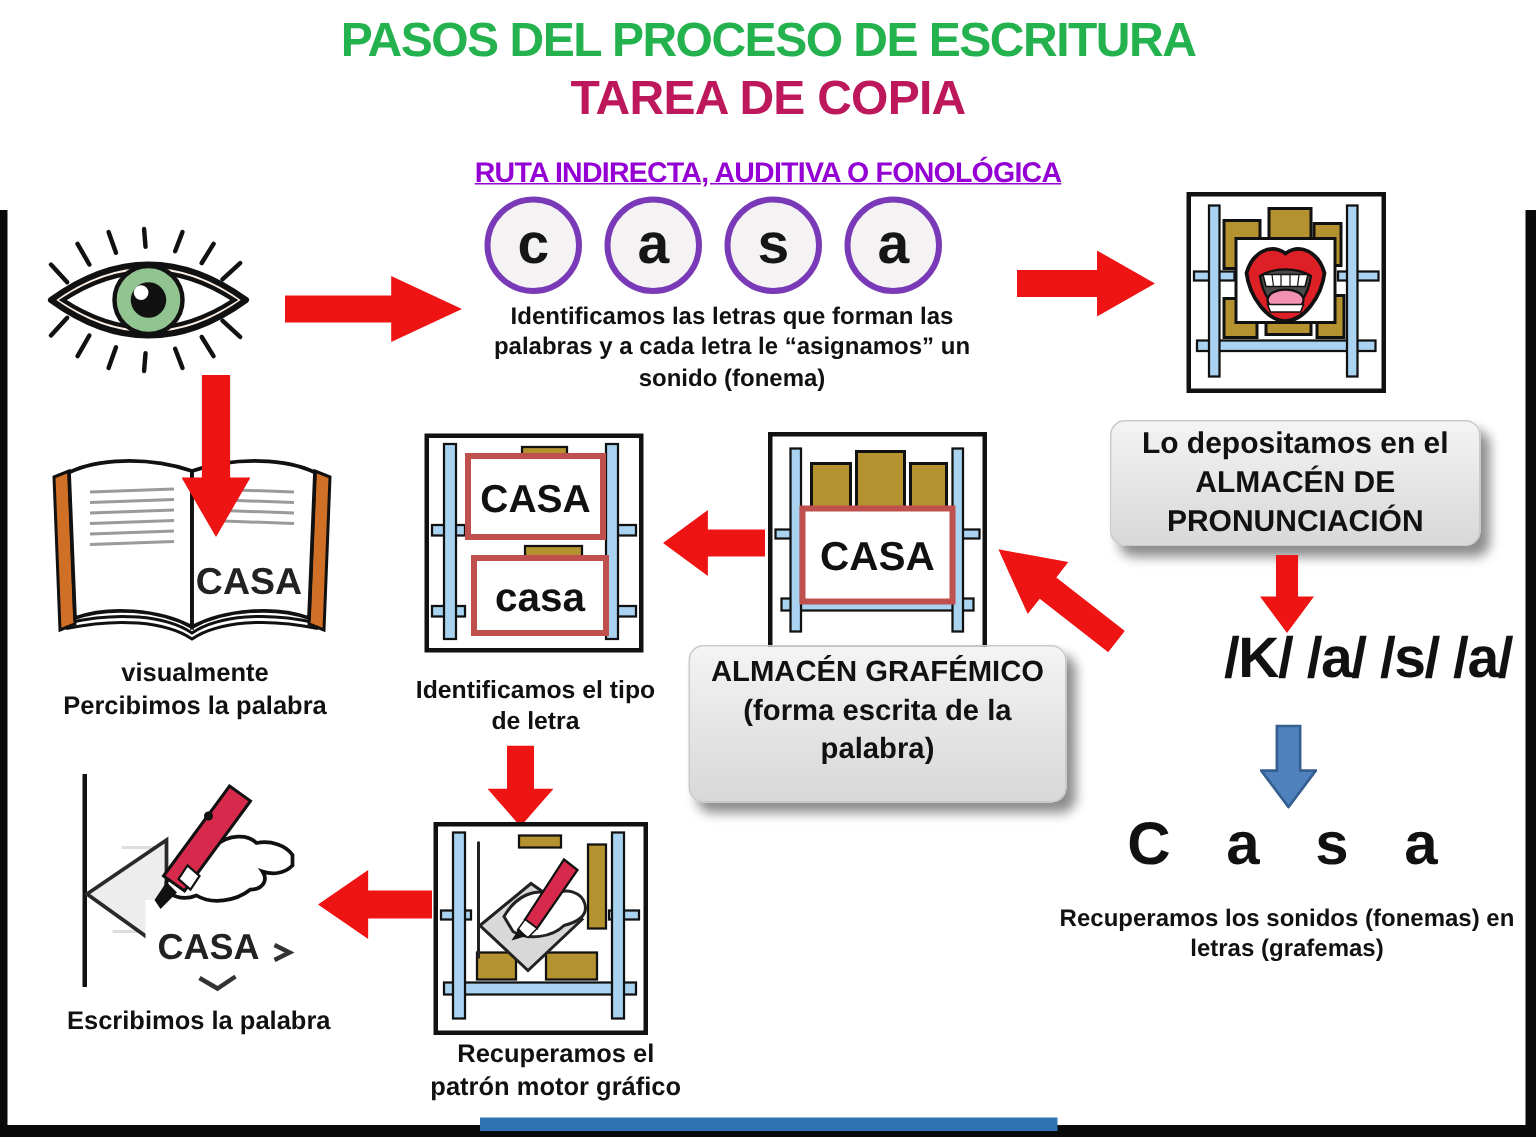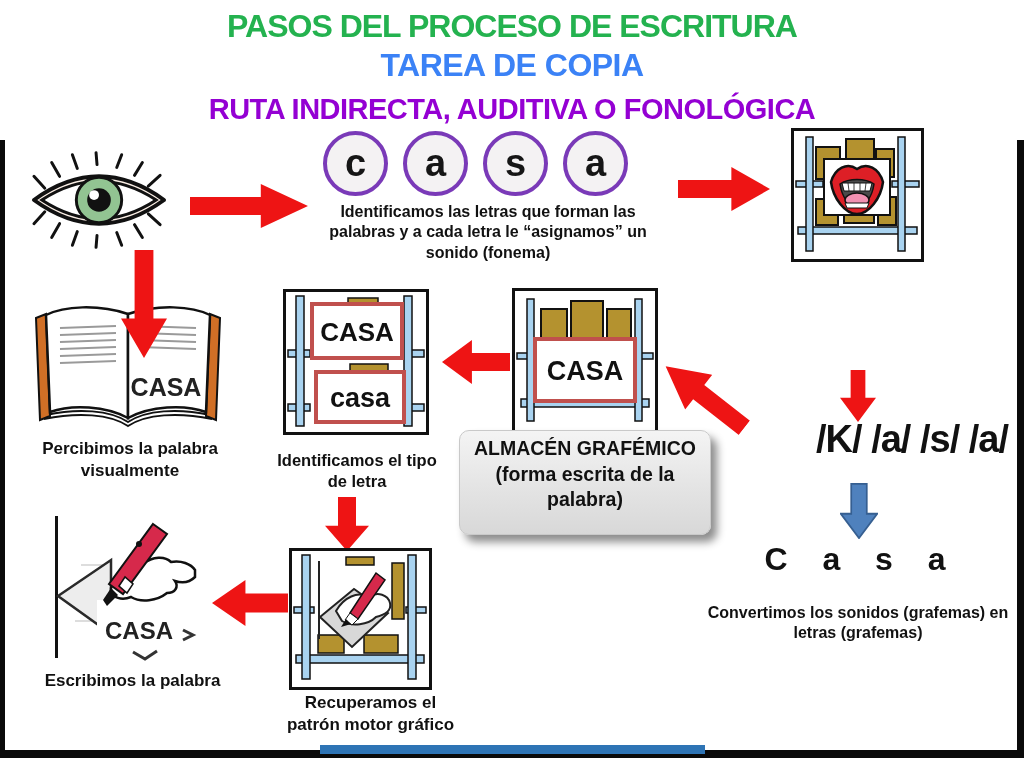--- a/index.html
+++ b/index.html
@@ -3,40 +3,40 @@
 <meta charset="utf-8">
 <style>
   html,body{margin:0;padding:0;background:#fff;}
   #slide{
     position:relative;width:1024px;height:758px;background:#fff;overflow:hidden;
     font-family:"Liberation Sans","DejaVu Sans",sans-serif;color:#111;
   }
   .abs{position:absolute;}
   .ttl{width:100%;text-align:center;font-weight:bold;}
   #title-main{top:8px;font-size:32px;color:#24B24F;letter-spacing:-1px;}
-  #title-sub{top:47px;font-size:32px;color:#3b82f6;letter-spacing:-0.5px;}
-  #title-route{top:93px;font-size:29px;color:#9400D3;letter-spacing:-0.5px;}
+  #title-sub{top:47px;font-size:32px;color:#be185d;letter-spacing:-0.5px;}
+  #title-route{top:105px;font-size:19px;color:#9400D3;letter-spacing:-0.5px;text-decoration:underline;}
   .cap{position:absolute;text-align:center;font-weight:bold;color:#111;line-height:1.28;font-size:16px;}
   .callout{
     position:absolute;border-radius:10px;border:1px solid #c9c9c9;
     background:linear-gradient(180deg,#f4f4f4 0%,#e4e4e4 55%,#d8d8d8 100%);
     box-shadow:6px 7px 8px rgba(0,0,0,0.45);
     text-align:center;font-weight:bold;color:#111;
   }
   .circle{
     width:57px;height:57px;border-radius:50%;border:4px solid #7A3AB8;background:#F4F2F3;
     display:flex;align-items:center;justify-content:center;
     font-size:38px;font-weight:bold;color:#161616;
   }
   #letter-row{left:323px;top:131px;display:flex;gap:15px;}
   .shelfbox{position:absolute;background:#fff;border:3px solid #111;}
   svg{display:block;}
   .arrow{position:absolute;}
   #phonemes{left:732px;top:418px;width:276px;text-align:right;font-weight:bold;font-size:38px;letter-spacing:-1px;}
-  #graphemes{left:740px;top:541px;width:230px;text-align:center;font-weight:bold;font-size:32px;word-spacing:26px;}
+  #graphemes{left:740px;top:541px;width:230px;text-align:center;font-weight:bold;font-size:40px;word-spacing:26px;}
   .edge{position:absolute;background:#0a0a0a;}
 </style>
 </head>
 <body>
 
 <div id="slide">
 
   <div class="abs ttl" id="title-main">PASOS DEL PROCESO DE ESCRITURA</div>
   <div class="abs ttl" id="title-sub">TAREA DE COPIA</div>
   <div class="abs ttl" id="title-route">RUTA INDIRECTA, AUDITIVA O FONOLÓGICA</div>
@@ -127,20 +127,25 @@
             <line x1="-3" y1="-5" x2="-3" y2="3"></line>
             <line x1="3" y1="-5" x2="3" y2="3"></line>
             <line x1="9" y1="-5" x2="8" y2="3"></line>
           </g>
         <ellipse cx="0" cy="12" rx="12" ry="7" fill="#F291B2" stroke="#111" stroke-width="1.5"></ellipse>
         <path d="M-12,15 L12,15 L10,20 L-10,20 Z" fill="#fff" stroke="#111" stroke-width="1"></path>
       </g>
     </svg>
   </div>
 
+  <div class="callout" style="left:740px;top:280px;width:245px;height:80px;font-size:20px;line-height:1.3;padding-top:2px;">
+    <div>Lo depositamos en el</div>
+    <div>ALMACÉN DE</div>
+    <div>PRONUNCIACIÓN</div>
+  </div>
 
   <div class="arrow" style="left:840px;top:370px;width:36px;height:52px;">
     <svg width="36" height="52" viewBox="0 0 44 60" preserveAspectRatio="none">
       <polygon points="13,0 31,0 31,32 44,32 22,60 0,32 13,32" fill="#EE1414"></polygon>
     </svg>
   </div>
 
   <div id="phonemes" class="abs">/K/ /a/ /s/ /a/</div>
 
   <div class="arrow" style="left:655px;top:356px;width:100px;height:82px;">
@@ -151,21 +156,21 @@
 
   <div class="arrow" style="left:840px;top:483px;width:38px;height:56px;">
     <svg width="38" height="56" viewBox="0 0 44 60" preserveAspectRatio="none">
       <polygon points="13,1 31,1 31,33 43,33 22,59 1,33 13,33" fill="#4F81BD" stroke="#365F91" stroke-width="2"></polygon>
     </svg>
   </div>
 
   <div id="graphemes" class="abs">C a s a</div>
 
   <div class="cap" style="left:697px;top:603px;width:322px;">
-    <div>Convertimos los sonidos (grafemas) en</div>
+    <div>Recuperamos los sonidos (fonemas) en</div>
     <div>letras (grafemas)</div>
   </div>
 
   <div class="abs" style="left:28px;top:300px;width:200px;height:135px;">
     <svg width="200" height="135" viewBox="0 0 200 135">
       <path d="M18,115 C50,108 82,110 100,122 C118,110 150,108 182,115" fill="none" stroke="#111" stroke-width="2"></path>
       <path d="M16,119 C50,112 82,114 100,126 C118,114 150,112 184,119" fill="none" stroke="#111" stroke-width="2"></path>
       <polygon points="8,18 18,14 22,116 12,120" fill="#D06F26" stroke="#111" stroke-width="2"></polygon>
       <polygon points="192,18 182,14 178,116 188,120" fill="#D06F26" stroke="#111" stroke-width="2"></polygon>
       <path d="M100,14 C70,4 36,6 18,15 L22,112 C44,104 78,106 100,118 Z" fill="#fff" stroke="#111" stroke-width="2.5"></path>
@@ -187,22 +192,22 @@
     </svg>
   </div>
 
   <div class="arrow" style="left:121px;top:250px;width:46px;height:108px;">
     <svg width="46" height="108" viewBox="0 0 44 60" preserveAspectRatio="none">
       <polygon points="13,0 31,0 31,38 44,38 22,60 0,38 13,38" fill="#EE1414"></polygon>
     </svg>
   </div>
 
   <div class="cap" style="left:25px;top:438px;width:210px;font-size:17px;">
+    <div>visualmente</div>
     <div>Percibimos la palabra</div>
-    <div>visualmente</div>
   </div>
 
   <div class="shelfbox" style="left:283px;top:289px;width:140px;height:140px;">
     <svg width="140" height="140" viewBox="0 0 140 140">
       <g fill="#A9D3F0" stroke="#111" stroke-width="1.5">
         <rect x="2" y="58" width="22" height="7"></rect>
           <rect x="114" y="58" width="24" height="7"></rect>
         <rect x="2" y="112" width="22" height="7"></rect>
           <rect x="114" y="112" width="24" height="7"></rect>
         <rect x="10" y="4" width="8" height="130"></rect>

